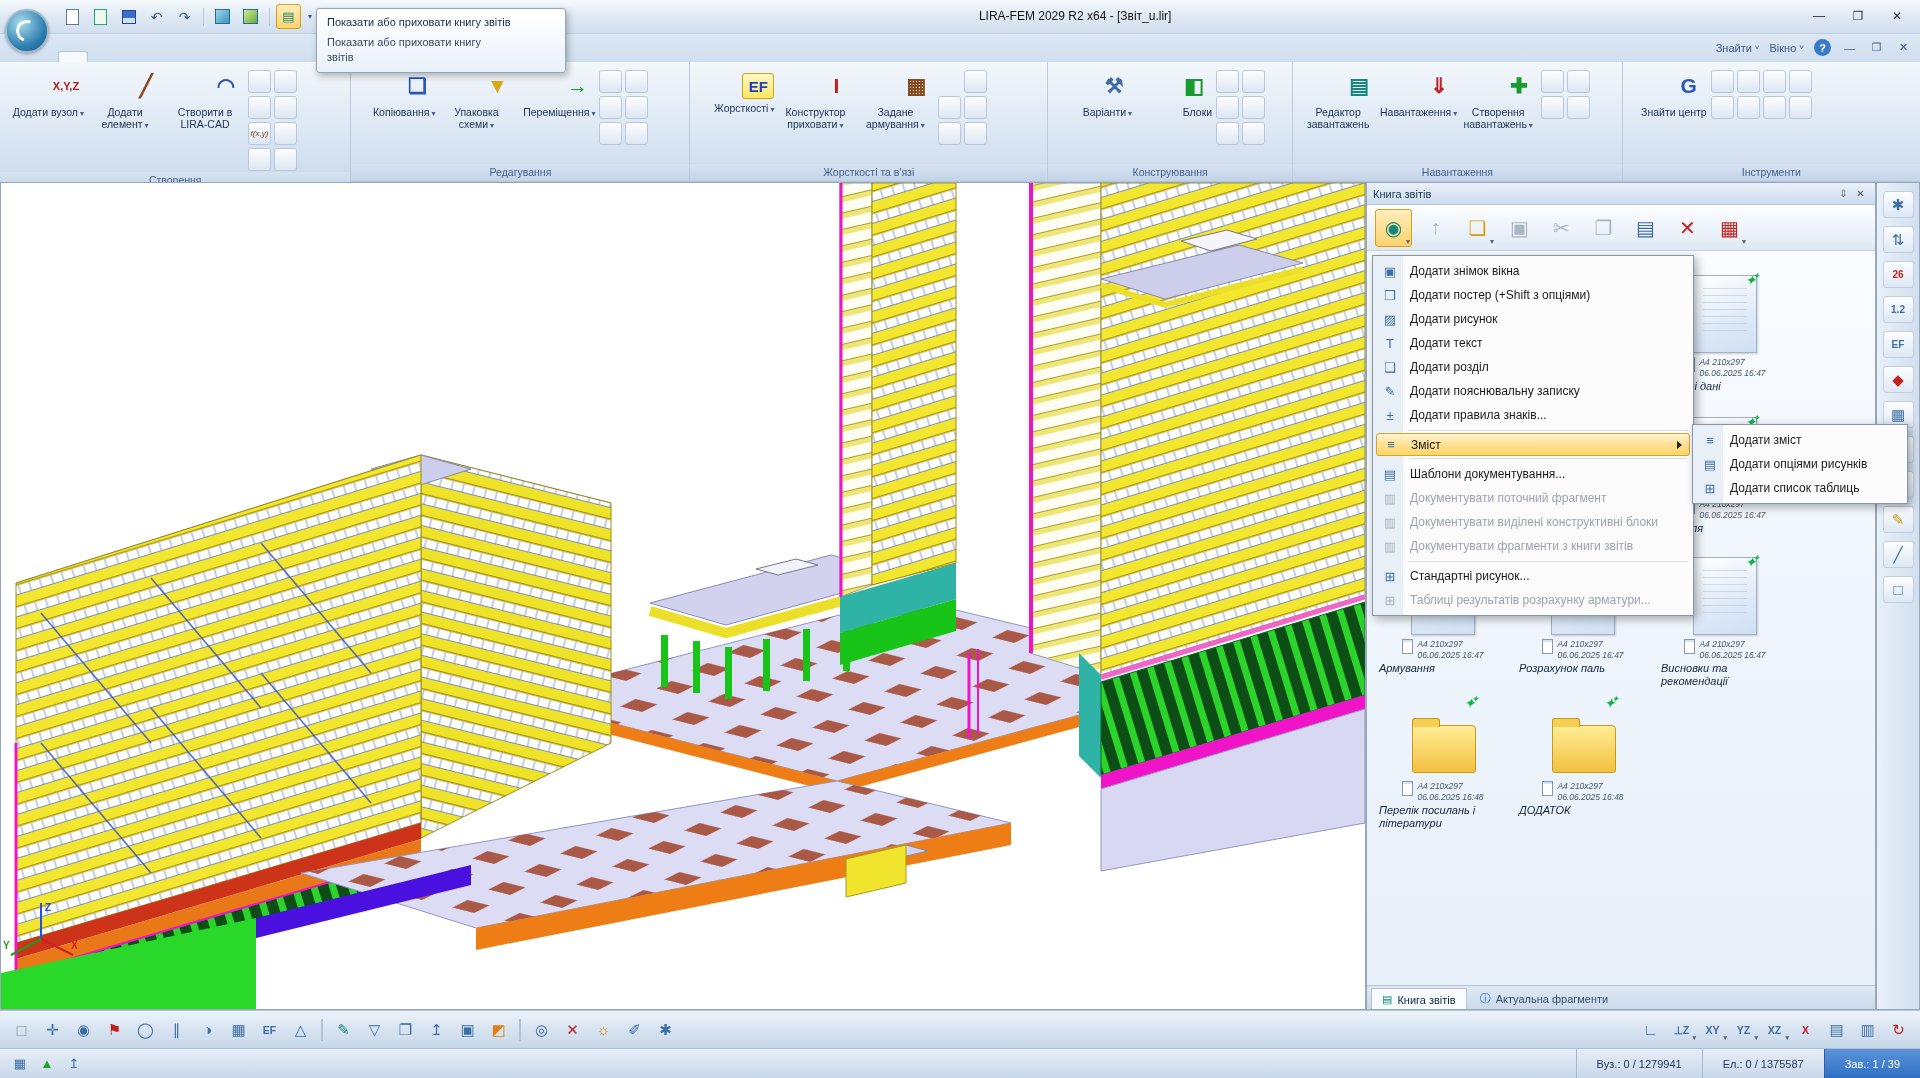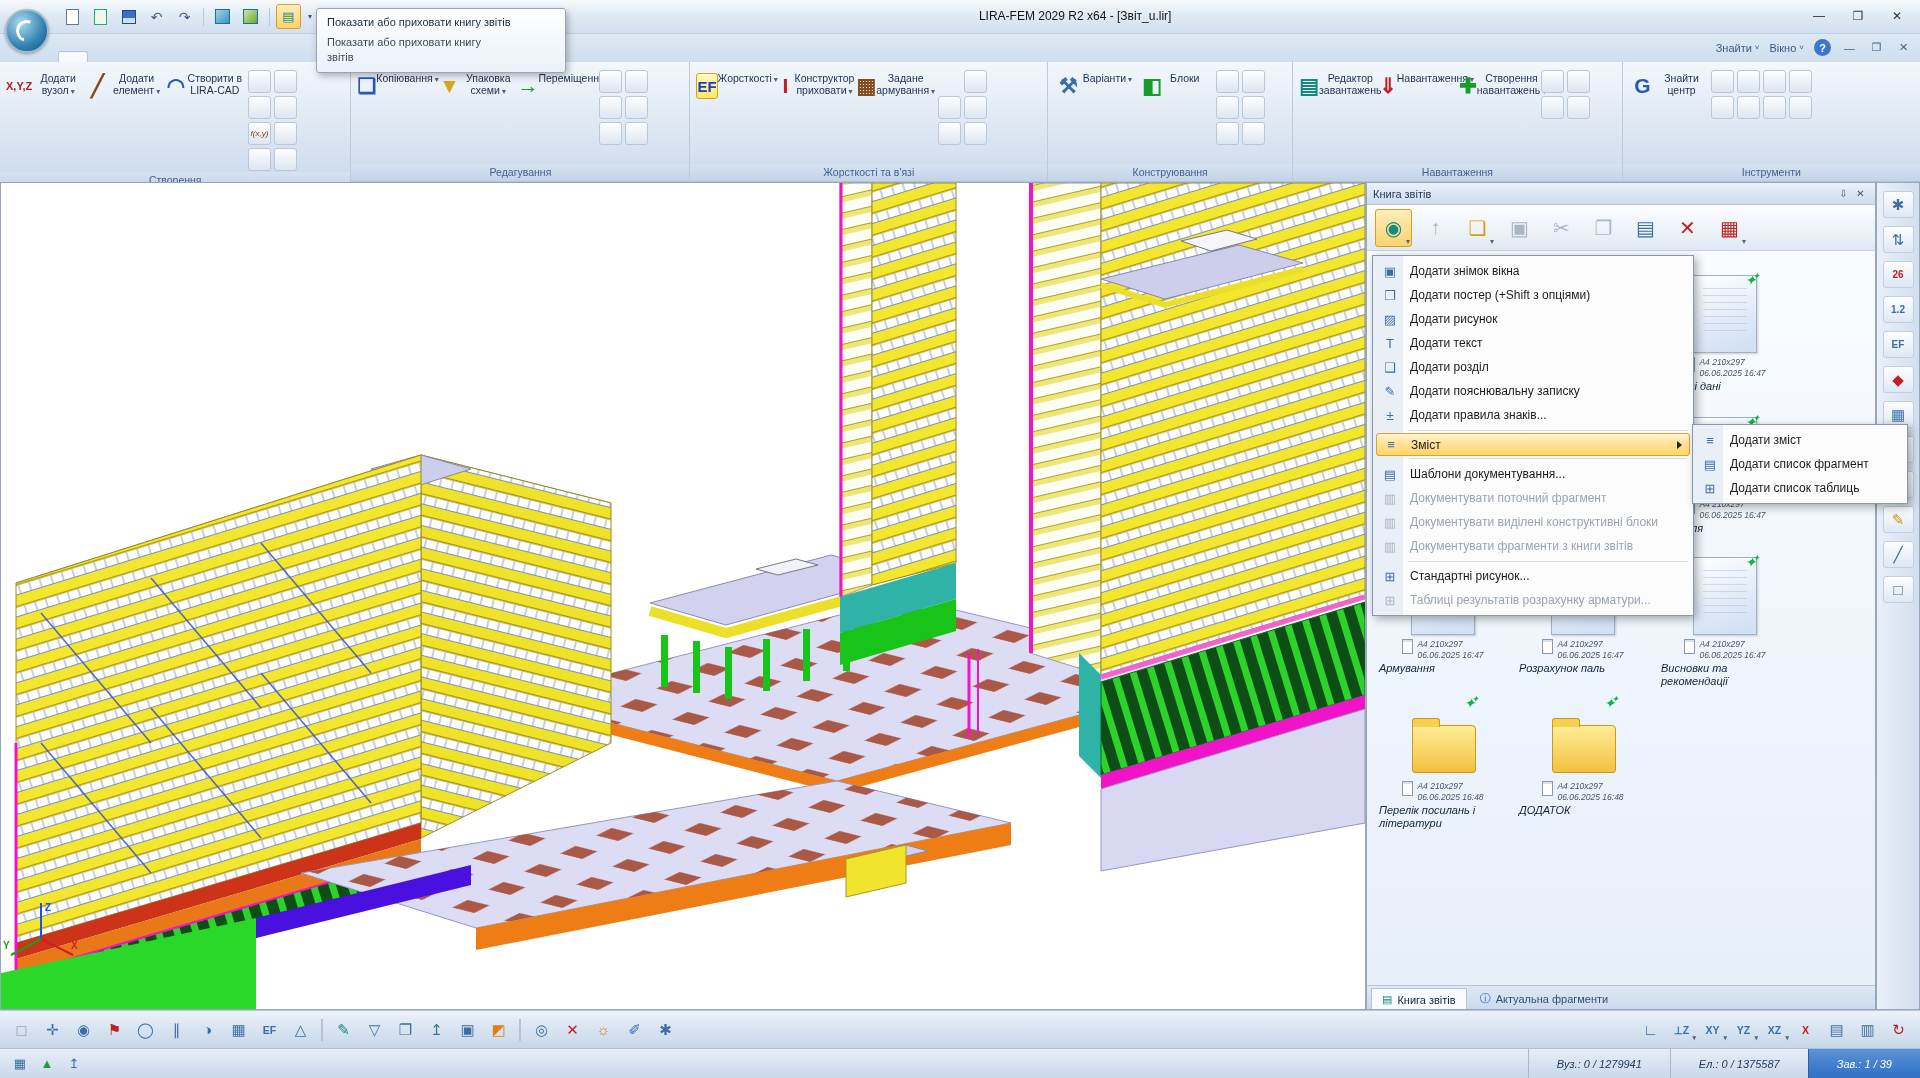--- a/index.html
+++ b/index.html
@@ -38,21 +38,21 @@
   .tr-ico{width:17px;height:17px;display:flex;align-items:center;justify-content:center;color:#41618c;font-size:11px;}
   .tr-ico.help{background:#3a78c8;color:#fff;border-radius:50%;font-weight:bold;}
 
   
   .ribbon{position:absolute;top:62px;left:0;right:0;height:120px;display:flex;
     background:linear-gradient(#f3f7fb,#dde8f4 55%,#ccdaec);border-bottom:1px solid #b2c1d4;}
   .rgroup{position:relative;height:100%;border-right:1px solid #bccadb;display:flex;flex-direction:column;}
   .rg-content{flex:1;display:flex;align-items:flex-start;padding:3px 6px 0;gap:2px;}
   .rg-label{height:18px;line-height:17px;text-align:center;font-size:10.5px;color:#44618a;
     background:linear-gradient(#d6e2f0,#c3d4e8);border-top:1px solid #cfdbe9;}
-  .rbtn{width:78px;height:95px;display:flex;align-items:flex-start;padding-top:4px;border-radius:3px;}
+  .rbtn{width:78px;height:95px;display:flex;flex-direction:column;align-items:flex-end;padding-top:4px;border-radius:3px;}
   .rbtn-ico{width:36px;height:34px;display:flex;align-items:center;justify-content:center;
     font-size:21px;font-weight:bold;color:#3c6ea5;}
   .rbtn-ico.small-txt{font-size:11px;color:#b02018;}
   .rbtn-ico.ef{font-size:15px;color:#1a3ecc;background:linear-gradient(#fff9c8,#ffe760);border:1px solid #c8a818;border-radius:3px;width:32px;height:26px;margin-top:4px;}
   .rbtn-ico.red{color:#c02020;} .rbtn-ico.green{color:#199a2c;} .rbtn-ico.orange{color:#d
 e8010;}
   .rbtn-ico.brown{color:#8a4a20;} .rbtn-ico.blue{color:#2a58b8;} .rbtn-ico.yellow{color:#d8a818;}
   .rbtn-label{font-size:10.5px;text-align:center;color:#1d3050;line-height:1.18;margin-top:3px;max-width:78px;}
   .rbtn-label .dd::after{content:"▾";font-size:8px;color:#49618a;margin-left:2px;}
   .mini-grid{display:grid;grid-template-columns:repeat(2,23px);grid-auto-rows:23px;gap:3px;padding:5px 2px 0;}
@@ -134,21 +134,21 @@
   .bt-icon.dd::after{content:"▾";position:absolute;right:-1px;bottom:1px;font-size:7px;color:#567;}
 
   
   .statusbar{position:absolute;top:1048px;left:0;right:0;height:30px;
     background:linear-gradient(#e6eef8,#c9d8ea);border-top:1px solid #aebfd4;
     display:flex;align-items:center;font-size:11px;color:#223a55;}
   .sb-left{display:flex;align-items:center;gap:7px;padding-left:10px;}
   .sb-ico{width:20px;height:20px;display:flex;align-items:center;justify-content:center;font-size:13px;color:#3c6ea5;}
   .sb-ico.green{color:#17a32e;}
   .sb-spacer{flex:1;}
-  .sb-seg{height:100%;display:flex;align-items:center;padding:0 28px;border-left:1px solid #a8b9cd;white-space:nowrap;font-style:italic;}
+  .sb-seg{height:100%;display:flex;align-items:center;padding:0 20px;border-left:1px solid #a8b9cd;white-space:nowrap;}
   .sb-seg.accent{background:linear-gradient(#5b93d8,#2f6fc4);color:#fff;border-left-color:#28断5;border-left-color:#2a5ea8;}
 
   
   .tooltip{position:absolute;left:316px;top:8px;width:250px;z-index:90;
     background:linear-gradient(#ffffff,#e9f1fa);border:1px solid #98a5b8;border-radius:3px;
     box-shadow:2px 3px 7px rgba(0,0,0,.28);padding:7px 10px;font-size:11px;color:#1c2c44;}
   .tooltip .tt-title{margin-bottom:7px;}
   .tooltip .tt-body{color:#3a4a60;width:170px;line-height:1.35;}
 
   
@@ -973,21 +973,21 @@
 
   <div class="submenu">
 
       <div class="menu-item">
         <span class="mi-icon">≡</span>
         <span class="mi-label">Додати зміст</span>
       </div>
 
       <div class="menu-item">
         <span class="mi-icon">▤</span>
-        <span class="mi-label">Додати список фрагмент</span>
+        <span class="mi-label">Додати опціями рисунків</span>
       </div>
 
       <div class="menu-item">
         <span class="mi-icon">⊞</span>
         <span class="mi-label">Додати список таблиць</span>
       </div>
     </div>
 
 </div>
 

